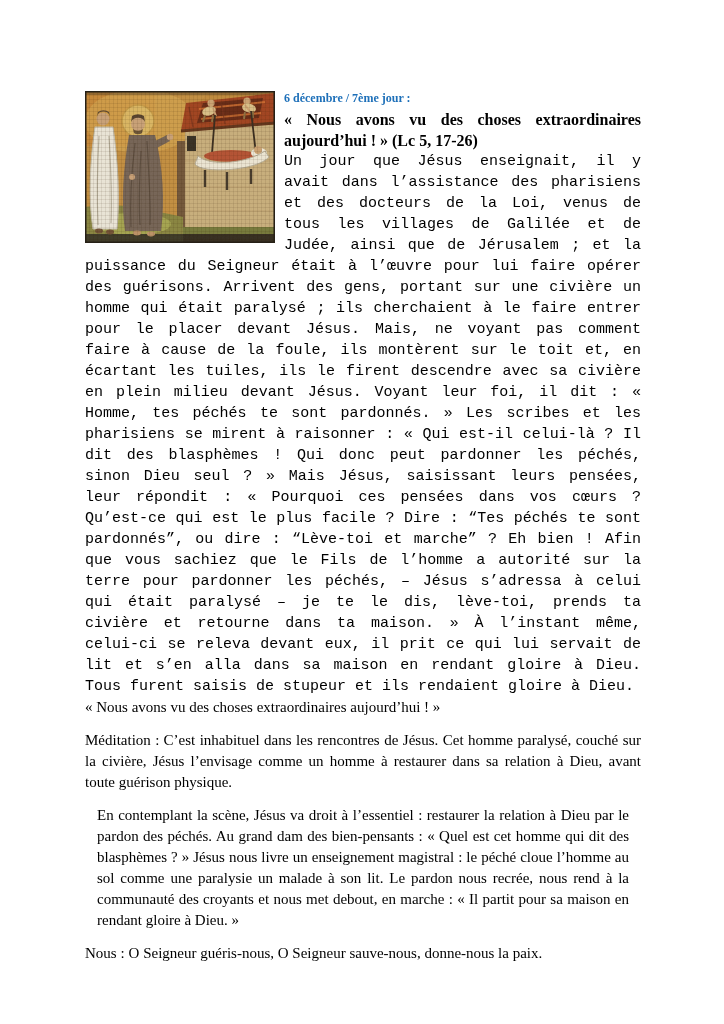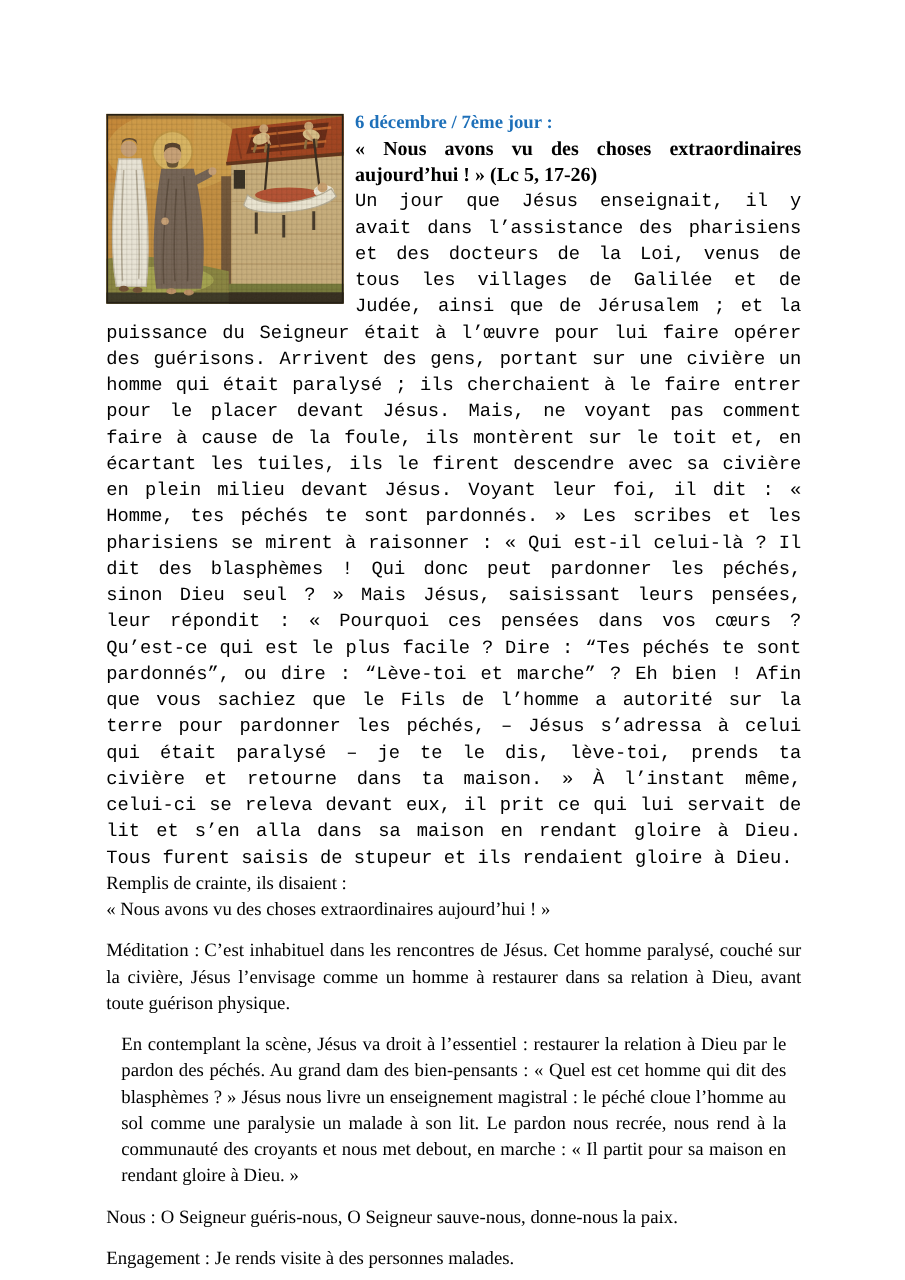--- a/index.html
+++ b/index.html
@@ -16,21 +16,21 @@
 
   .mosaic-wrap {
     float: left;
     width: 190px; height: 152px;
     margin: 4px 9px 2px 0;
   }
   .mosaic-wrap svg { display: block; width: 190px; height: 152px; }
 
   h1.date {
     margin: 0; padding: 0;
-    font-size: 15px; font-weight: bold;
+    font-size: 12px; font-weight: bold;
     line-height: 22px;
     color: var(--accent);
   }
   p.quote {
     margin: 0; font-weight: bold; font-size: 16px;
     line-height: 21px; text-align: justify;
   }
   p.gospel { margin: 0; line-height: 21px; text-align: justify; font-family: Liberation Mono, monospace; }
   p.line   { margin: 0; line-height: 21px; }
   p.sec    { margin: 12px 0 0 0; line-height: 21px; text-align: justify; }
@@ -138,24 +138,22 @@
       <rect x="0.75" y="0.75" width="188.5" height="150.5" fill="none" stroke="#262016" stroke-width="1.5"></rect>
     </svg>
   </div>
 
   <h1 class="date">6 décembre / 7ème jour :</h1>
 
   <p class="quote">« Nous avons vu des choses extraordinaires aujourd’hui ! » (Lc 5, 17-26)</p>
 
   <p class="gospel">Un jour que Jésus enseignait, il y avait dans l’assistance des pharisiens et des docteurs de la Loi, venus de tous les villages de Galilée et de Judée, ainsi que de Jérusalem ; et la puissance du Seigneur était à l’œuvre pour lui faire opérer des guérisons. Arrivent des gens, portant sur une civière un homme qui était paralysé ; ils cherchaient à le faire entrer pour le placer devant Jésus. Mais, ne voyant pas comment faire à cause de la foule, ils montèrent sur le toit et, en écartant les tuiles, ils le firent descendre avec sa civière en plein milieu devant Jésus. Voyant leur foi, il dit : « Homme, tes péchés te sont pardonnés. » Les scribes et les pharisiens se mirent à raisonner : « Qui est-il celui-là ? Il dit des blasphèmes ! Qui donc peut pardonner les péchés, sinon Dieu seul ? » Mais Jésus, saisissant leurs pensées, leur répondit : « Pourquoi ces pensées dans vos cœurs ? Qu’est-ce qui est le plus facile ? Dire : “Tes péchés te sont pardonnés”, ou dire : “Lève-toi et marche” ? Eh bien ! Afin que vous sachiez que le Fils de l’homme a autorité sur la terre pour pardonner les péchés, – Jésus s’adressa à celui qui était paralysé – je te le dis, lève-toi, prends ta civière et retourne dans ta maison. » À l’instant même, celui-ci se releva devant eux, il prit ce qui lui servait de lit et s’en alla dans sa maison en rendant gloire à Dieu. Tous furent saisis de stupeur et ils rendaient gloire à Dieu.</p>
 
-  <p class="line">Remplis de crainte, ils disaient :</p>
   <p class="line">« Nous avons vu des choses extraordinaires aujourd’hui ! »</p>
 
   <p class="sec"><b class="lead">Méditation :</b><span>C’est inhabituel dans les rencontres de Jésus. Cet homme paralysé, couché sur la civière, Jésus l’envisage comme un homme à restaurer dans sa relation à Dieu, avant toute guérison physique.</span></p>
   <p class="cont"><span>En contemplant la scène, Jésus va droit à l’essentiel : restaurer la relation à Dieu par le pardon des péchés. Au grand dam des bien-pensants : « Quel est cet homme qui dit des blasphèmes ? » Jésus nous livre un enseignement magistral : le péché cloue l’homme au sol comme une paralysie un malade à son lit. Le pardon nous recrée, nous rend à la communauté des croyants et nous met debout, en marche : « Il partit pour sa maison en rendant gloire à Dieu. »</span></p>
 
 
   <p class="sec"><b class="lead">Nous :</b><span>O Seigneur guéris-nous, O Seigneur sauve-nous, donne-nous la paix.</span></p>
 
-  <p class="sec"><b class="lead">Engagement :</b><span>Je rends visite à des personnes malades.</span></p>
 
 </div>
 
 </body></html>

